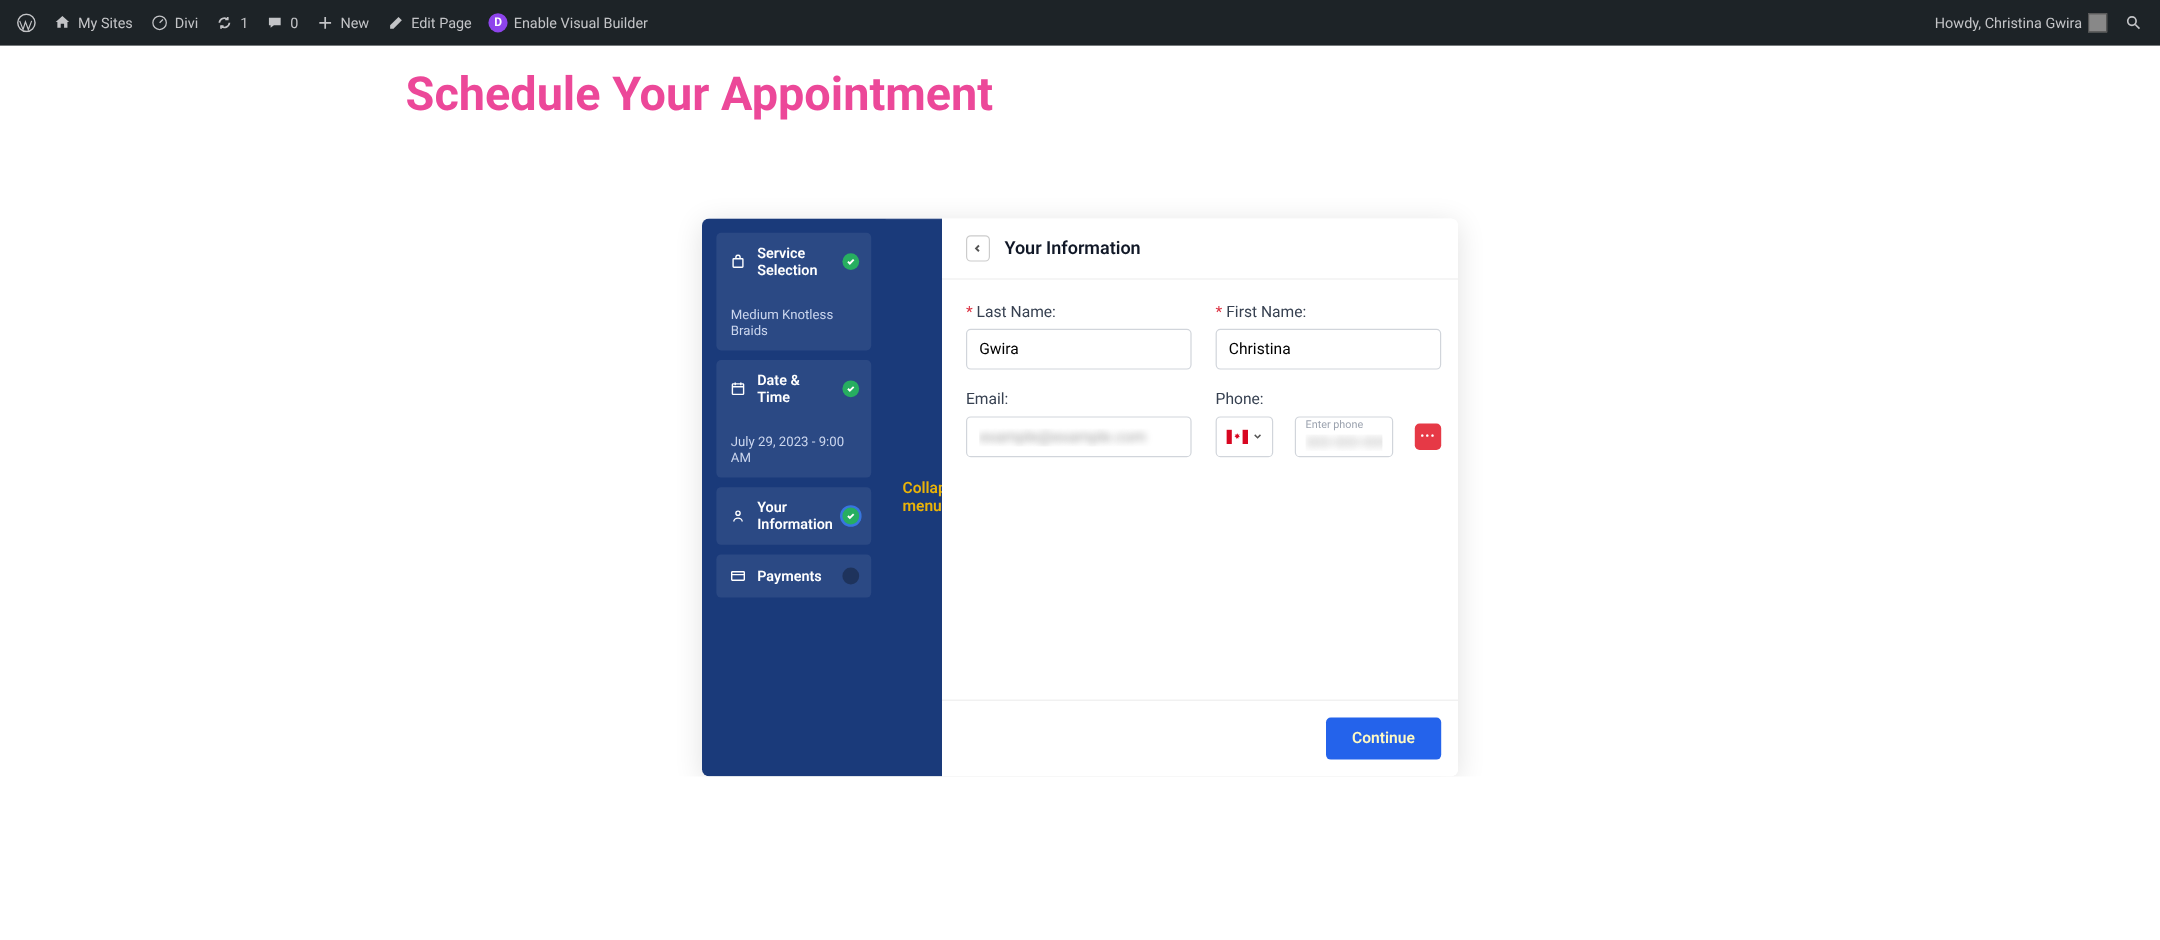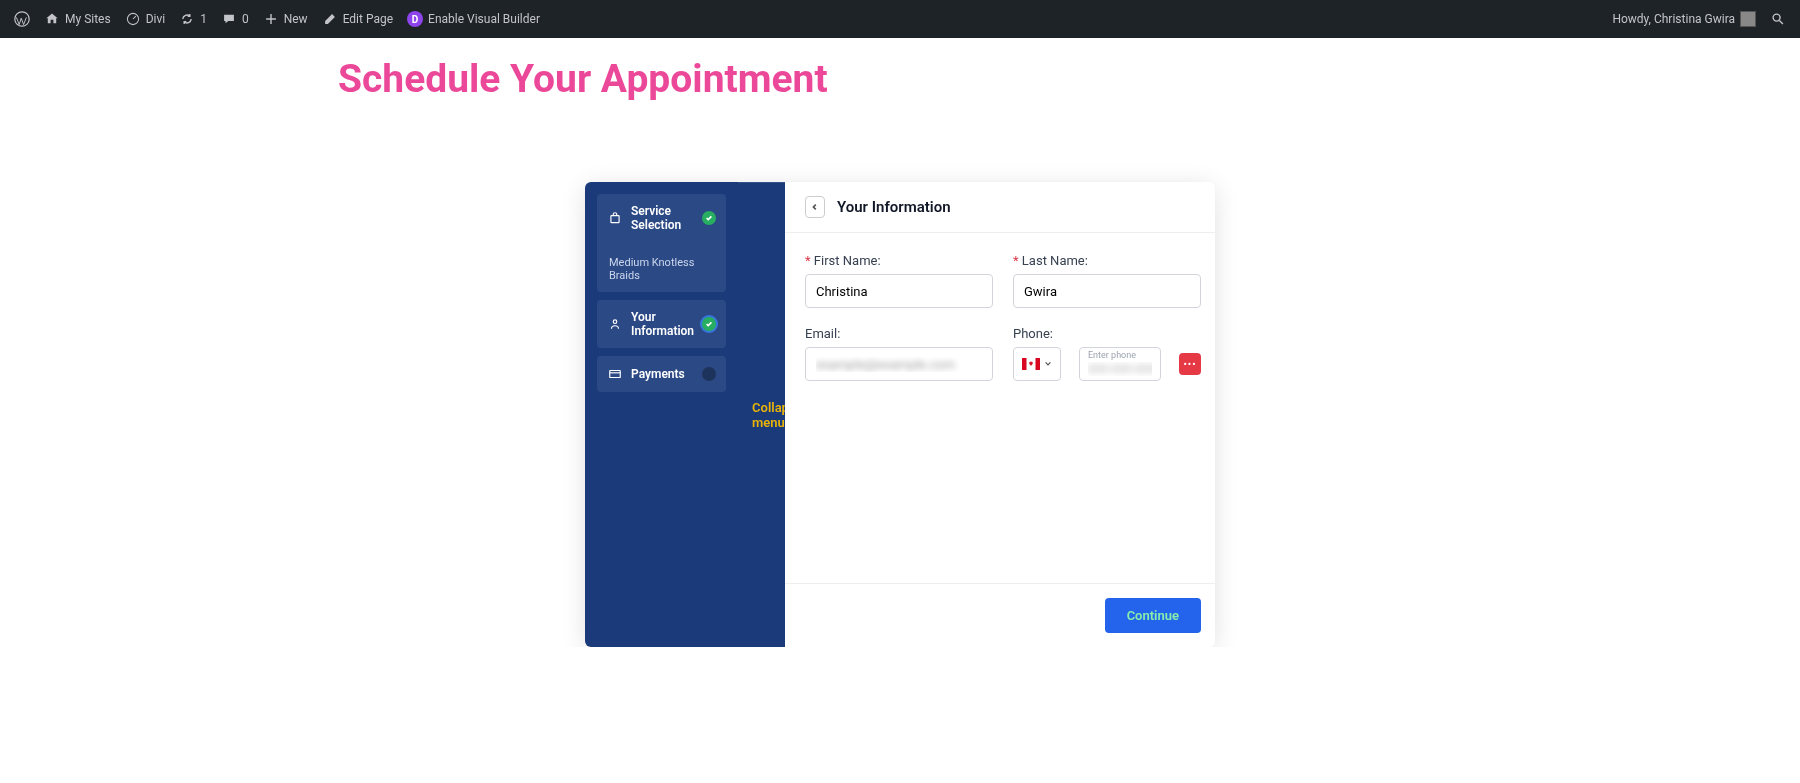--- a/index.html
+++ b/index.html
@@ -205,21 +205,21 @@
 .pass-btn span { color: #fff; font-size: 10px; letter-spacing: 1px; }
 
 .footer {
   border-top: 1px solid #eee;
   padding: 14px 20px;
   display: flex;
   justify-content: flex-end;
 }
 .continue-btn {
   background: #2463eb;
-  color: #86efac;
+  color: #fef9c3;
   border: none;
   border-radius: 4px;
   padding: 10px 22px;
   font-size: 13px;
   font-weight: 600;
   cursor: pointer;
 }
 
 .flag-ca {
   display: inline-flex;
@@ -327,20 +327,37 @@
           <span class="step-title">Service Selection</span>
           <span class="step-check">
             <svg viewBox="0 0 10 10" fill="none" stroke="#fff" stroke-width="2">
                 <path d="M2 5l2 2 4-4"></path>
               </svg>
           </span>
         </div>
         <div class="step-sub">Medium Knotless Braids</div>
       </div>
 
+      <div class="step">
+        <div class="step-header">
+          <span class="step-icon">
+            <svg viewBox="0 0 24 24" width="14" height="14" fill="none" stroke="#fff" stroke-width="2">
+                <rect x="4" y="5" width="16" height="15" rx="1"></rect>
+                <path d="M4 9h16M8 3v4M16 3v4"></path>
+              </svg>
+          </span>
+          <span class="step-title">Date &amp; Time</span>
+          <span class="step-check">
+            <svg viewBox="0 0 10 10" fill="none" stroke="#fff" stroke-width="2">
+                <path d="M2 5l2 2 4-4"></path>
+              </svg>
+          </span>
+        </div>
+        <div class="step-sub">July 29, 2023 - 9:00 AM</div>
+      </div>
 
       <div class="step">
         <div class="step-header">
           <span class="step-icon">
             <svg viewBox="0 0 24 24" width="14" height="14" fill="none" stroke="#fff" stroke-width="2">
                 <circle cx="12" cy="8" r="3"></circle>
                 <path d="M6 20c0-3 3-5 6-5s6 2 6 5"></path>
               </svg>
           </span>
           <span class="step-title">Your Information</span>
@@ -382,26 +399,26 @@
         <svg viewBox="0 0 10 10" width="8" height="8" fill="none" stroke="#555" stroke-width="2">
             <path d="M6 2L3 5l3 3"></path>
           </svg>
       </div>
       <div class="main-title">Your Information</div>
     </div>
 
     <div class="form-body">
       <div class="form-row">
         <div class="form-group">
+          <label class="form-label"><span class="req">*</span> <span>Last Name:</span></label>
+          <input class="form-input" value="Gwira" style="">
+        </div>
+        <div class="form-group">
           <label class="form-label"><span class="req">*</span> <span>First Name:</span></label>
           <input class="form-input" value="Christina" style="">
-        </div>
-        <div class="form-group">
-          <label class="form-label"><span class="req">*</span> <span>Last Name:</span></label>
-          <input class="form-input" value="Gwira" style="">
         </div>
       </div>
 
       <div class="form-row">
         <div class="form-group">
           <label class="form-label">Email:</label>
           <input class="form-input blur" value="example@example.com" style="">
         </div>
         <div class="form-group">
           <label class="form-label">Phone:</label>

